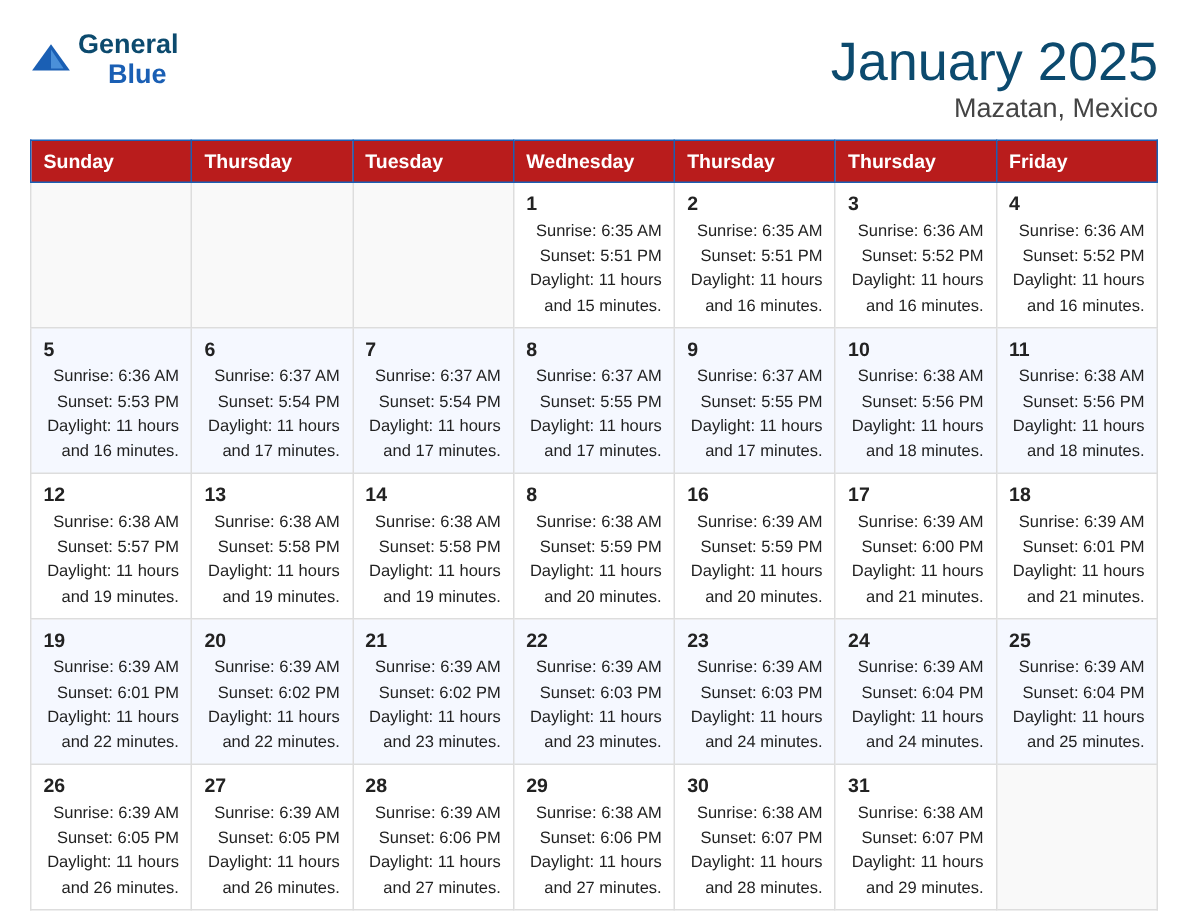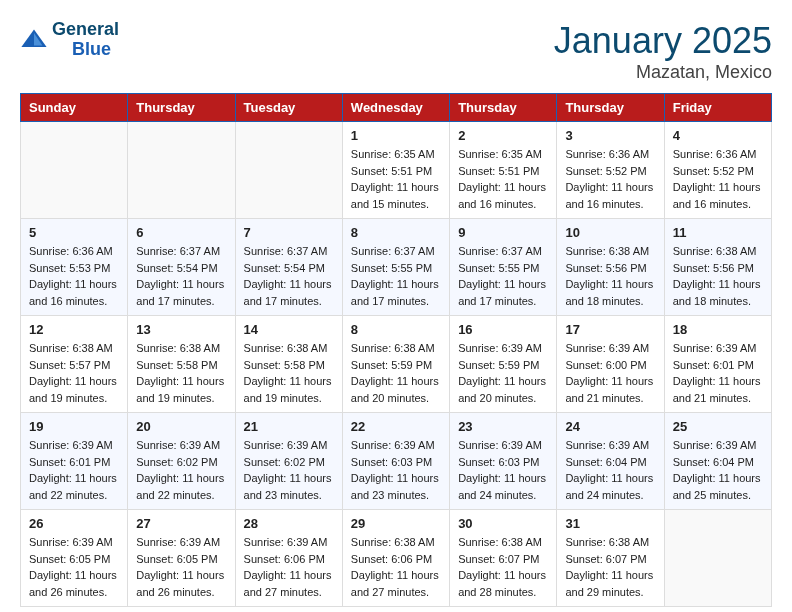--- a/index.html
+++ b/index.html
@@ -71,20 +71,21 @@
       background: #f9f9f9;
     }
     .day-number {
       font-size: 13px;
       font-weight: bold;
       margin-bottom: 3px;
     }
     .day-info {
       line-height: 1.5;
       font-size: 11px;
+      text-align: right;
     }
     tr:nth-child(even) td { background: #f5f8ff; }
     tr:nth-child(even) td.empty { background: #f0f0f0; }
   </style>
 </head>
 <body>
 
 <div class="header">
   <div class="logo">
     <svg class="logo-icon" viewBox="0 0 40 40" xmlns="http://www.w3.org/2000/svg">

